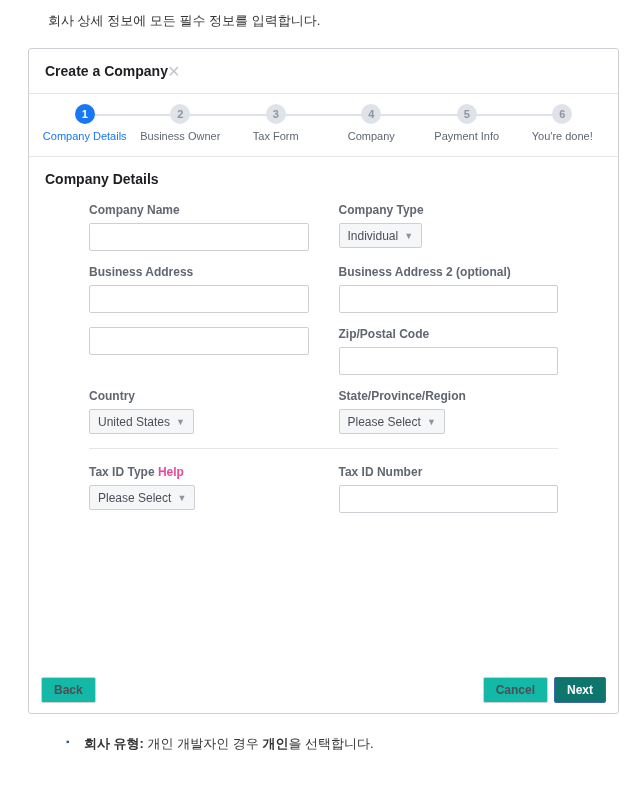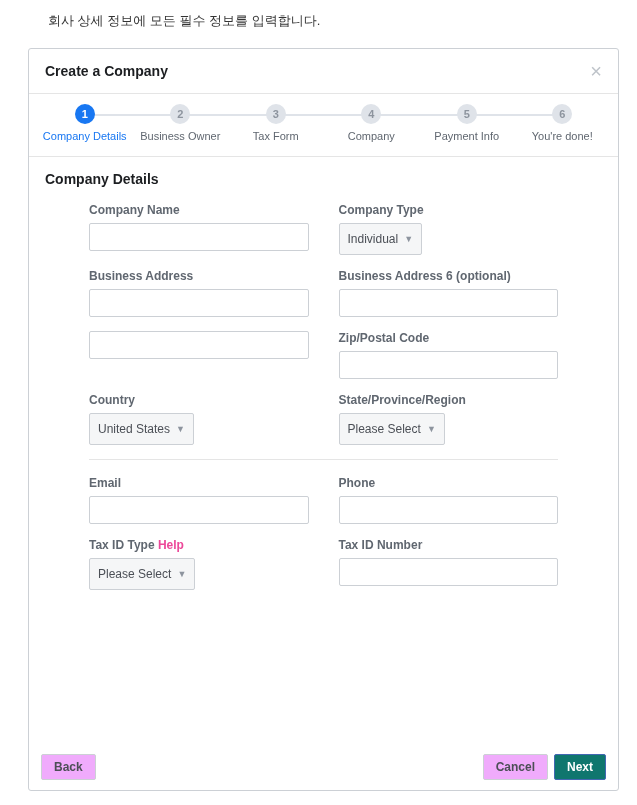--- a/index.html
+++ b/index.html
@@ -22,25 +22,24 @@
       padding-left: 30px;
     }
     .dialog {
       border: 1px solid #ccd0d5;
       border-radius: 3px;
       background: #fff;
       margin-left: 10px;
     }
     .dialog-header {
       display: flex;
-      justify-content: space-between;
+      justify-content: flex-start;
       align-items: center;
       padding: 12px 16px;
       border-bottom: 1px solid #e5e5e5;
-      gap: 12px;
     }
     .dialog-title {
       font-weight: bold;
       font-size: 14px;
       color: #1c1e21;
     }
     .close-btn {
       color: #bec3c9;
       font-size: 20px;
       line-height: 1;
@@ -124,21 +123,21 @@
       height: 28px;
       border: 1px solid #ccd0d5;
       border-radius: 2px;
       padding: 0 6px;
       font-size: 12px;
       background: #fff;
     }
     .select-box {
       display: inline-flex;
       align-items: center;
-      height: 32px;
+      height: 25px;
       border: 1px solid #ccd0d5;
       border-radius: 2px;
       padding: 4px 8px;
       font-size: 12px;
       background: #f5f6f7;
       color: #4b4f56;
       cursor: pointer;
     }
     .caret {
       margin-left: 6px;
@@ -161,21 +160,21 @@
       align-items: center;
       padding: 10px 12px;
       margin-top: 130px;
     }
     .btn {
       border: 1px solid #ccd0d5;
       border-radius: 2px;
       padding: 5px 12px;
       font-size: 12px;
       font-weight: bold;
-      background: #f0abfc;
+      background: #14b8a6;
       color: #4b4f56;
       cursor: pointer;
     }
     .btn-primary {
       background: #0f766e;
       border-color: #4267b2;
       color: #fff;
       margin-left: 6px;
     }
     .footer-right {
@@ -266,21 +265,21 @@
         </div>
       </div>
     </div>
 
     <div class="form-row">
       <div class="form-col">
         <label class="field-label">Business Address</label>
         <input class="text-input" style="">
       </div>
       <div class="form-col">
-        <label class="field-label">Business Address 6 (optional)</label>
+        <label class="field-label">Business Address 2 (optional)</label>
         <input class="text-input" style="">
       </div>
     </div>
 
     <div class="form-row">
       <div class="form-col">
         <input class="text-input" style="">
       </div>
       <div class="form-col">
         <label class="field-label">Zip/Postal Code</label>
@@ -300,30 +299,20 @@
         <label class="field-label">State/Province/Region</label>
         <div class="select-box">
           <span>Please Select</span>
           <span class="caret">▼</span>
         </div>
       </div>
     </div>
 
     <hr class="divider">
 
-    <div class="form-row">
-      <div class="form-col">
-        <label class="field-label">Email</label>
-        <input class="text-input" style="">
-      </div>
-      <div class="form-col">
-        <label class="field-label">Phone</label>
-        <input class="text-input" style="">
-      </div>
-    </div>
 
     <div class="form-row">
       <div class="form-col">
         <label class="field-label">
           <span>Tax ID Type</span>
           <span class="help-link">Help</span>
         </label>
         <div class="select-box">
           <span>Please Select</span>
           <span class="caret">▼</span>

